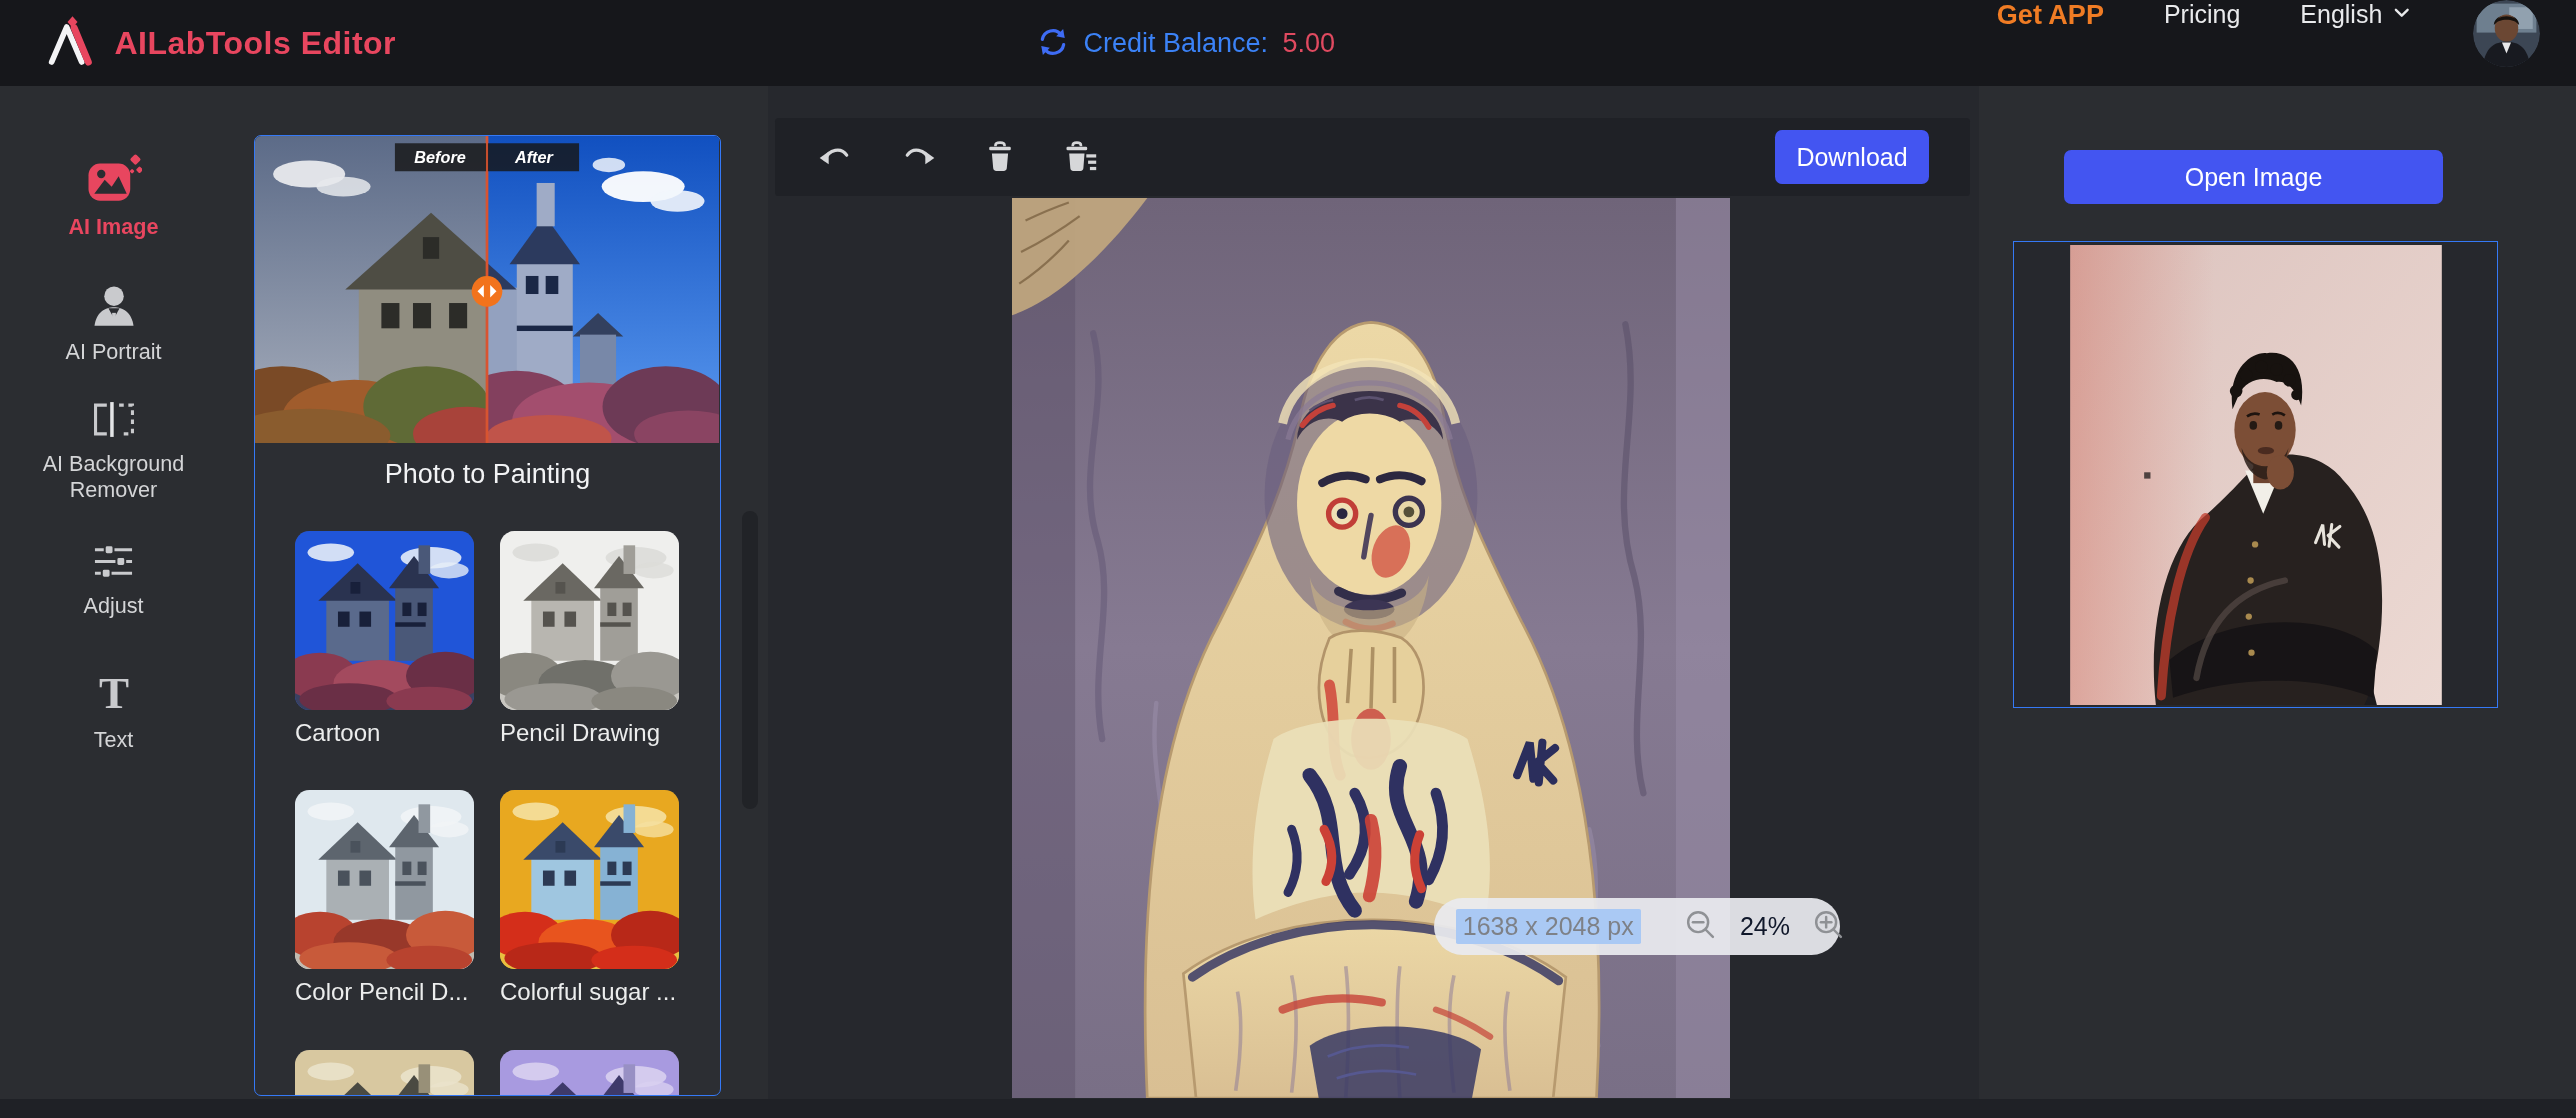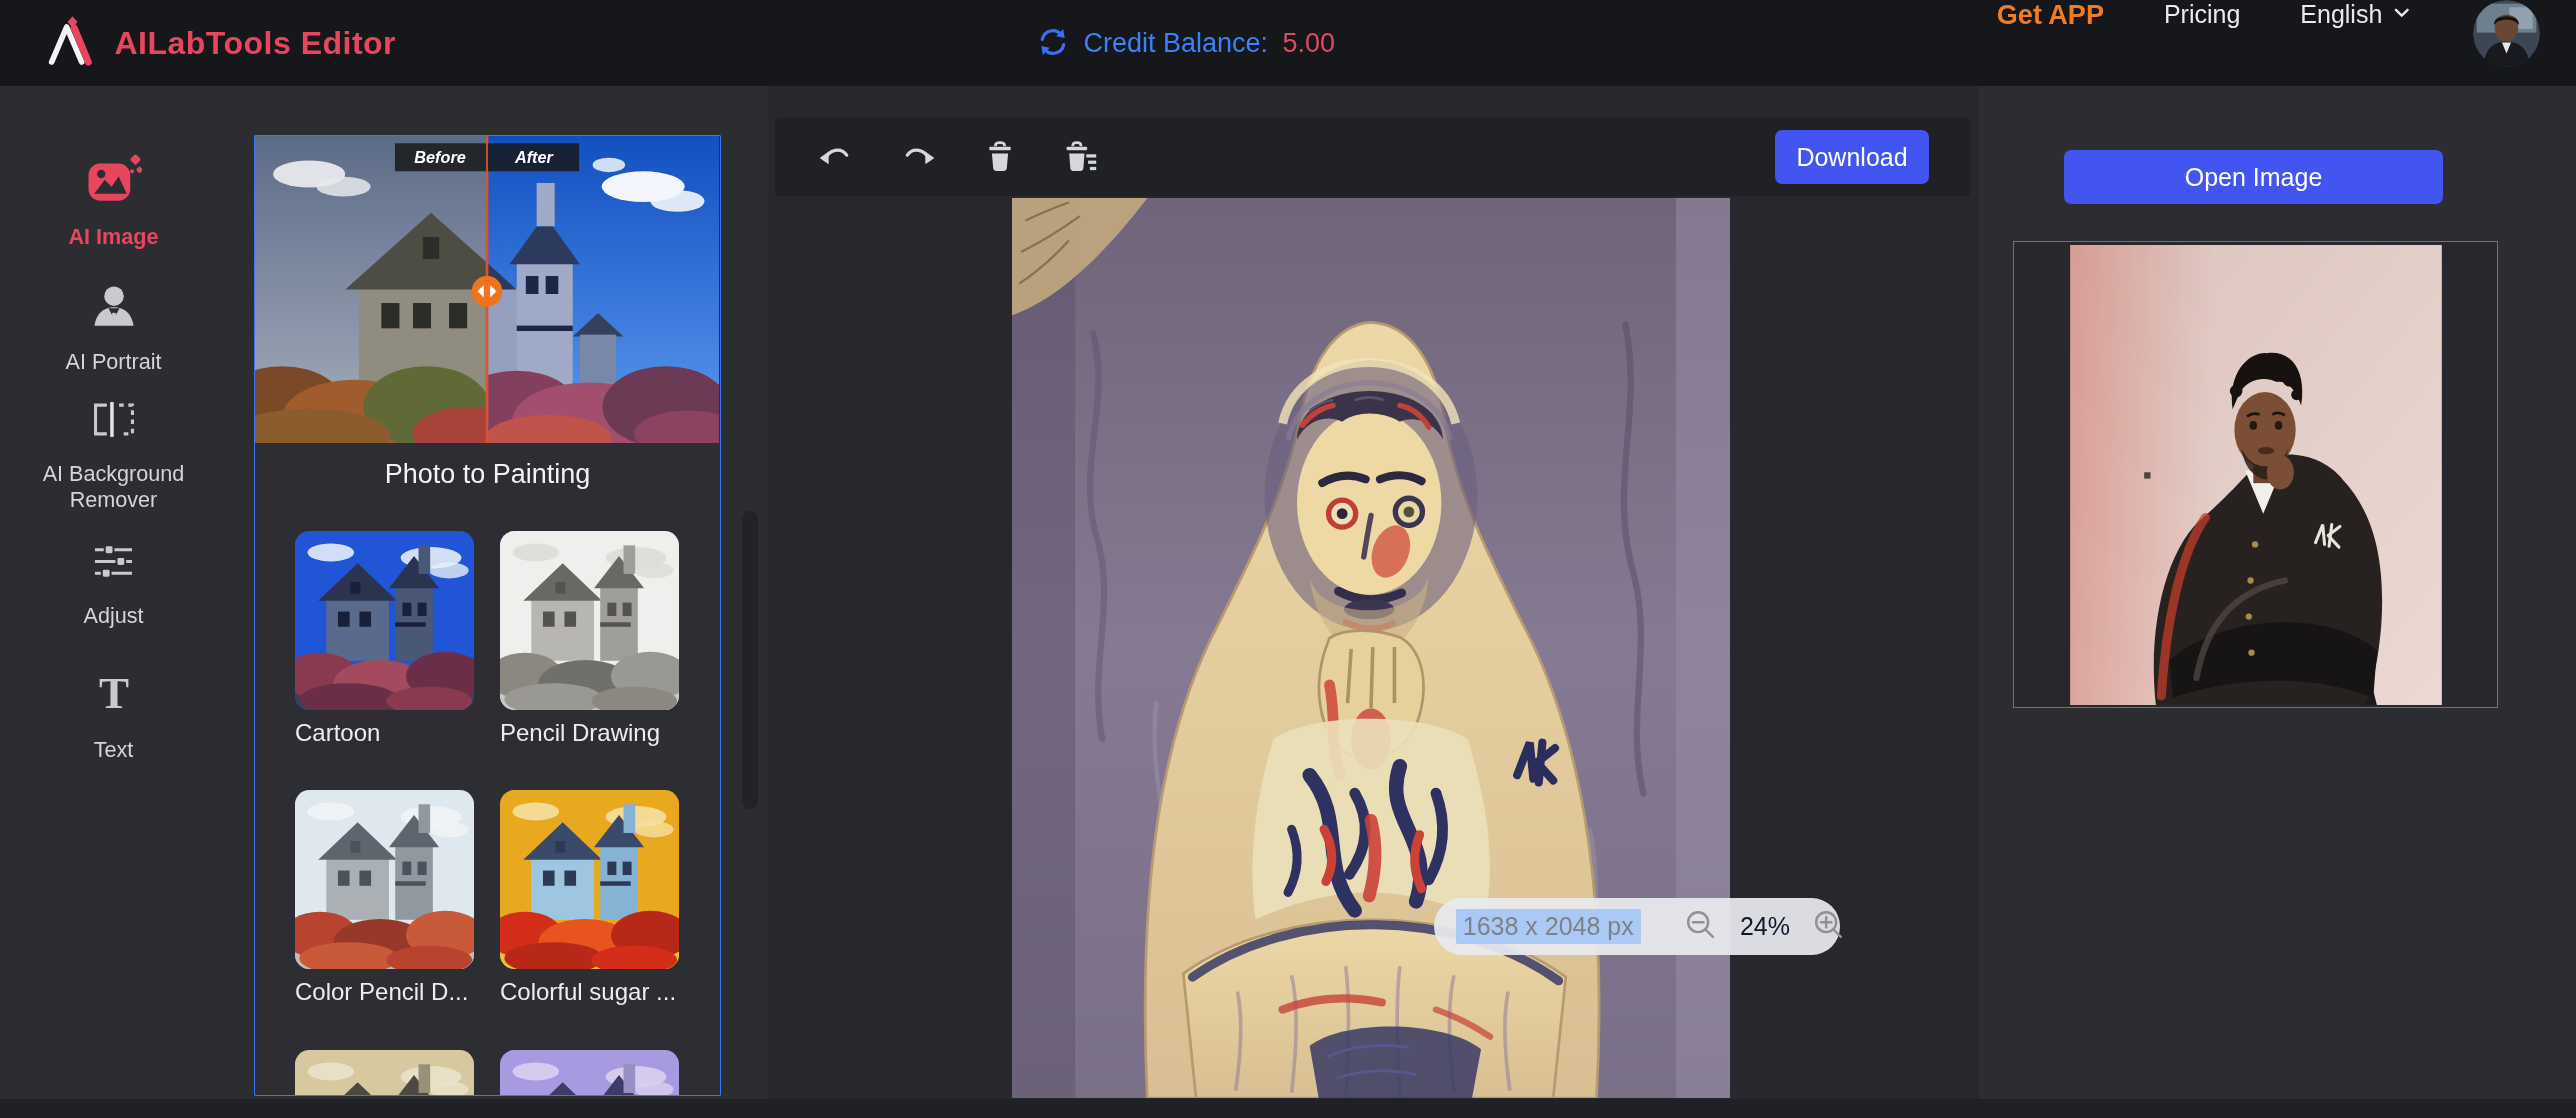--- a/index.html
+++ b/index.html
@@ -14,26 +14,26 @@
   .credit{position:absolute;left:1037px;top:0;height:86px;display:flex;align-items:center;gap:14.4px;}
   .credit-label{font-size:27px;color:#3b82f6;font-weight:500;}
   .credit-value{font-size:27px;color:#e04a60;font-weight:500;}
   .hright{position:absolute;right:36px;top:0;height:86px;display:flex;align-items:flex-start;gap:60px;}
   .getapp{font-size:27px;font-weight:bold;color:#f07c24;cursor:pointer;}
   .hlink{font-size:25px;color:#e9eaec;cursor:pointer;}
   .lang{display:flex;align-items:center;gap:7.2px;cursor:pointer;}
   .avatar{width:67px;height:67px;border-radius:50%;overflow:hidden;cursor:pointer;}
 
   
-  .side-item{position:absolute;left:0;width:227px;display:flex;flex-direction:column;align-items:center;gap:18px;cursor:pointer;}
+  .side-item{position:absolute;left:0;width:227px;display:flex;flex-direction:column;align-items:center;gap:8px;cursor:pointer;}
   .side-label{font-size:21.6px;color:#d4d5d7;text-align:center;line-height:1.2;width:189px;}
   .side-item.active .side-label{color:#e8465f;font-weight:bold;}
 
   
-  #style-panel{position:absolute;left:254px;top:135px;width:467px;height:961px;border:1.8px solid #3579f6;border-radius:1px;background:#2c2e33;overflow:hidden;}
+  #style-panel{position:absolute;left:254px;top:135px;width:467px;height:961px;border:1.8px solid #3579f6;border-radius:7px;background:#2c2e33;overflow:hidden;}
   #hero{display:block;}
   .panel-title{margin-top:16px;text-align:center;font-size:27px;color:#f2f3f5;font-weight:500;}
   .thumb-cell{position:absolute;width:179px;}
   .thumb-img{width:179px;height:179px;border-radius:14.4px;overflow:hidden;cursor:pointer;background:#44464c;}
   .thumb-label{margin-top:9px;font-size:24px;color:#eceded;font-weight:500;white-space:nowrap;}
   #panel-scrollbar{position:absolute;left:742px;top:511px;width:16px;height:298px;border-radius:8px;background:#212327;cursor:pointer;}
 
   
   #center{position:absolute;left:768px;top:86px;width:1211px;height:1033px;background:#26282d;}
   #toolbar{position:absolute;left:7.2px;top:32px;width:1195px;height:78px;background:#1f2126;border-radius:3.6px;}

